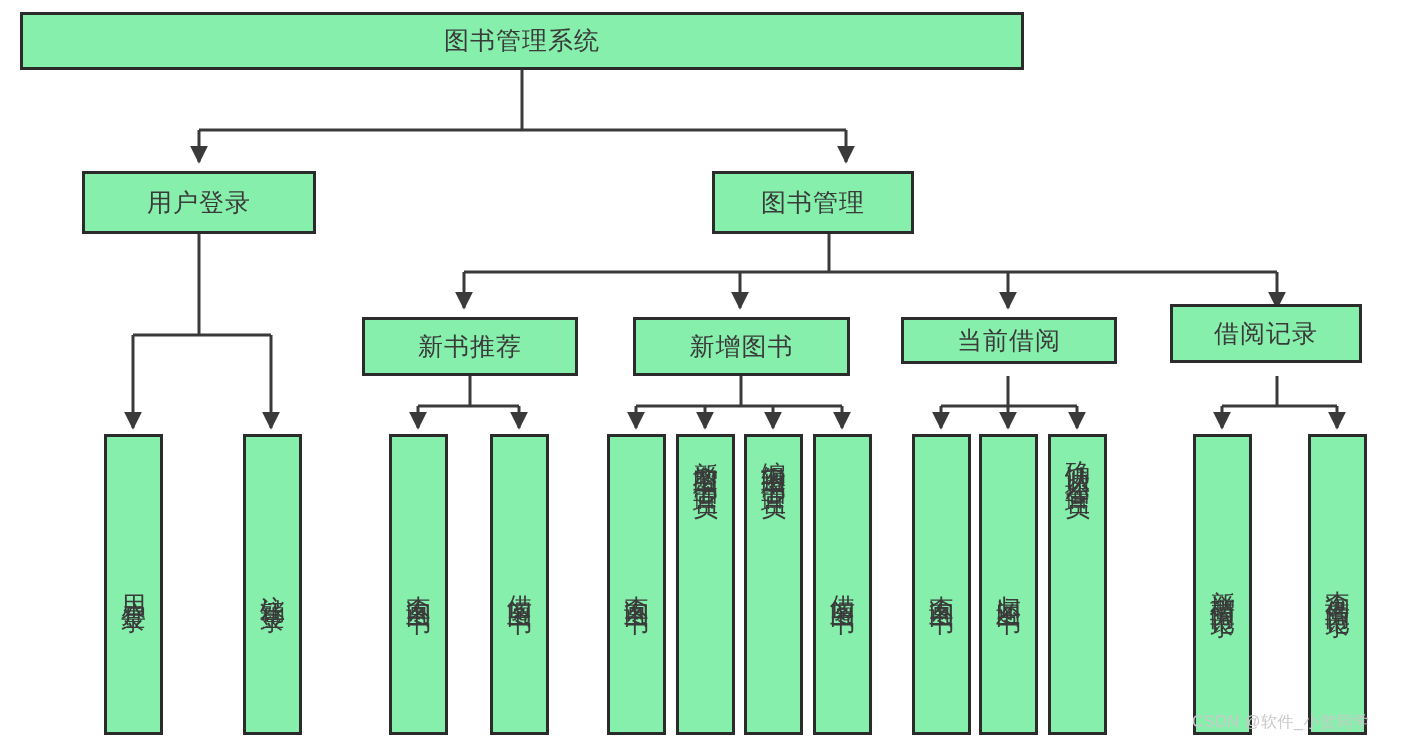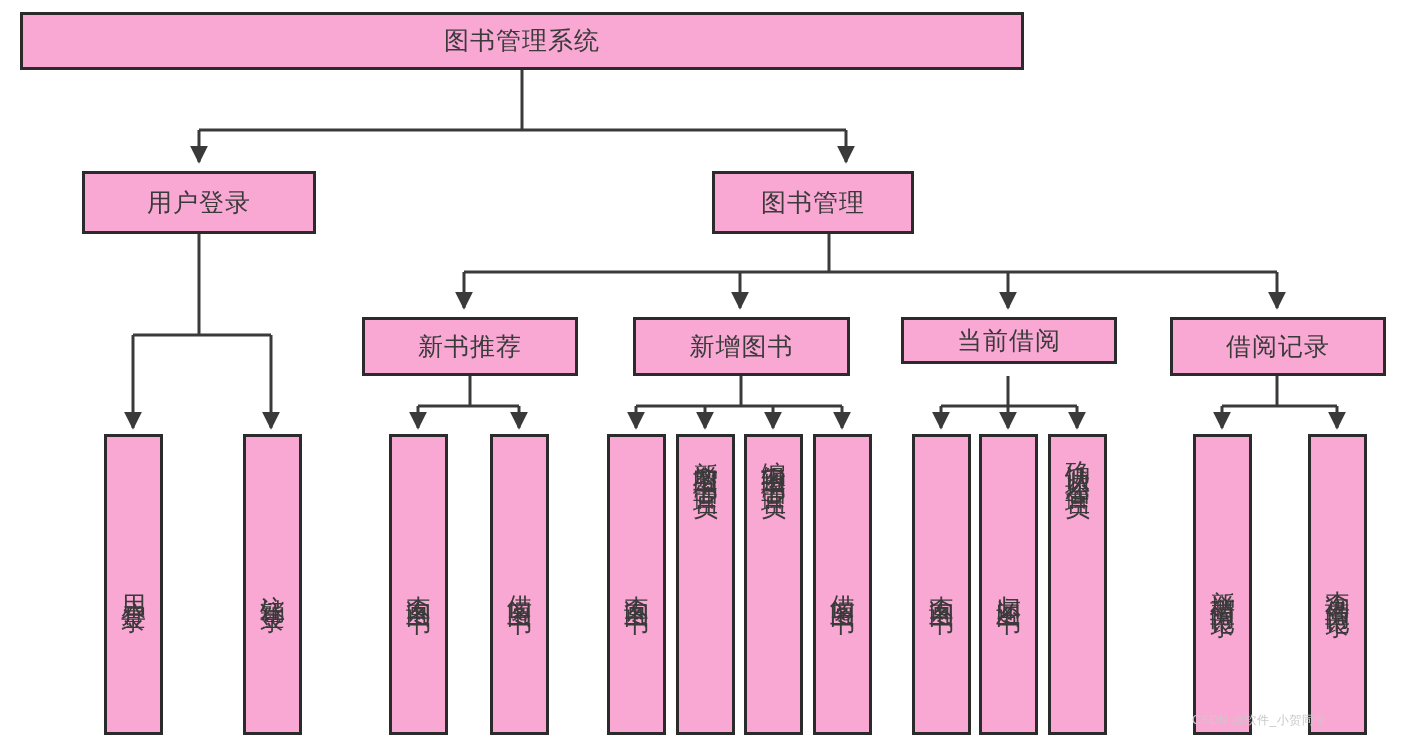--- a/index.html
+++ b/index.html
@@ -21,21 +21,21 @@
     position: absolute;
     left: 0;
     top: 0;
     width: 1405px;
     height: 747px;
     pointer-events: none;
   }
   .node {
     position: absolute;
     box-sizing: border-box;
-    background: #f9a8d4;
+    background: #86efac;
     border: 3px solid #2b2b2b;
     display: flex;
     align-items: center;
     justify-content: center;
     color: #3a3a3a;
     z-index: 2;
   }
   .node .lbl {
     display: block;
     text-align: center;
@@ -63,21 +63,21 @@
     letter-spacing: 5px;
     white-space: nowrap;
   }
   .node.vert.center-text {
     align-items: center;
     padding-top: 0;
   }
   #watermark {
     position: absolute;
     color: #c9c9c9;
-    font-size: 12px;
+    font-size: 16px;
     white-space: nowrap;
     z-index: 5;
     letter-spacing: 0.5px;
   }
 </style>
 </head>
 <body>
 
 <div id="canvas">
 
@@ -144,21 +144,21 @@
 
   <div class="node horiz" style="left:362px; top:317px; width:216px; height:59px;">
     <span class="lbl">新书推荐</span>
   </div>
   <div class="node horiz" style="left:633px; top:317px; width:217px; height:59px;">
     <span class="lbl">新增图书</span>
   </div>
   <div class="node horiz" style="left:901px; top:317px; width:216px; height:47px;">
     <span class="lbl">当前借阅</span>
   </div>
-  <div class="node horiz" style="left:1170px; top:317px; width:216px; height:59px;">
+  <div class="node horiz" style="left:1170px; top:304px; width:192px; height:59px;">
     <span class="lbl">借阅记录</span>
   </div>
 
   <div class="node vert center-text" style="left:104px; top:434px; width:59px; height:301px;">
     <span class="lbl">用户登录</span>
   </div>
   <div class="node vert center-text" style="left:243px; top:434px; width:59px; height:301px;">
     <span class="lbl">注销登录</span>
   </div>
 

